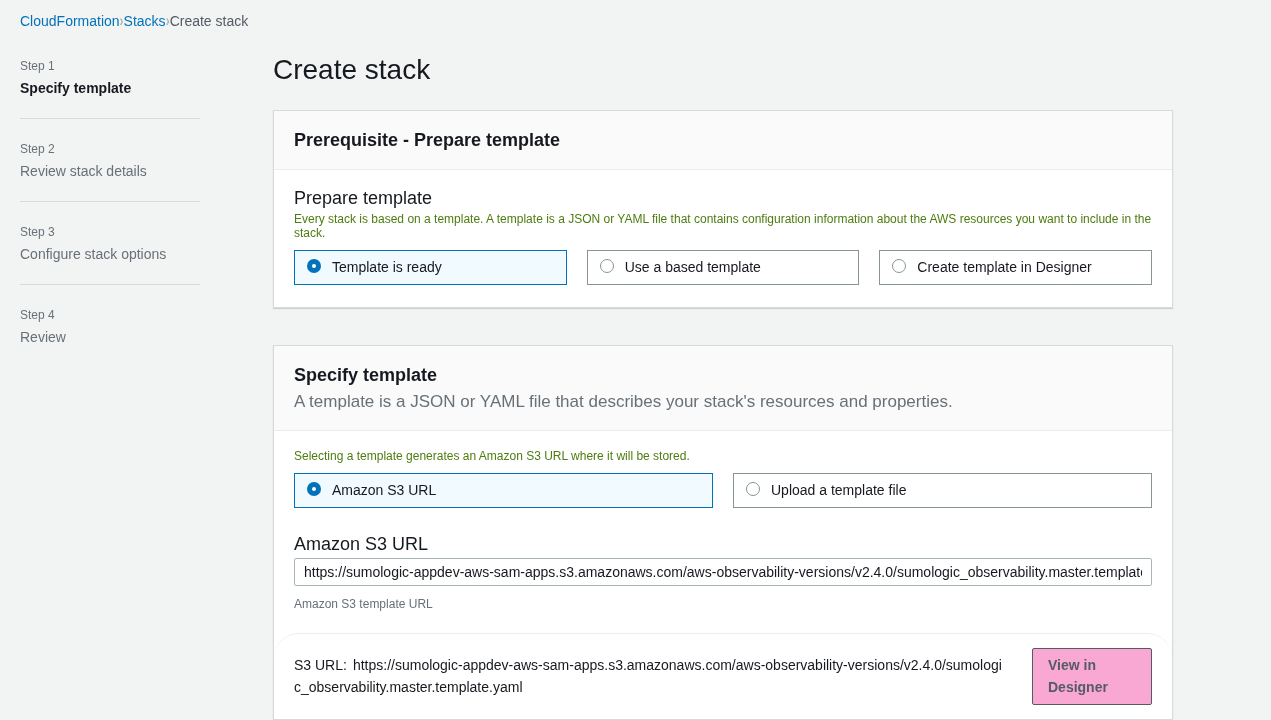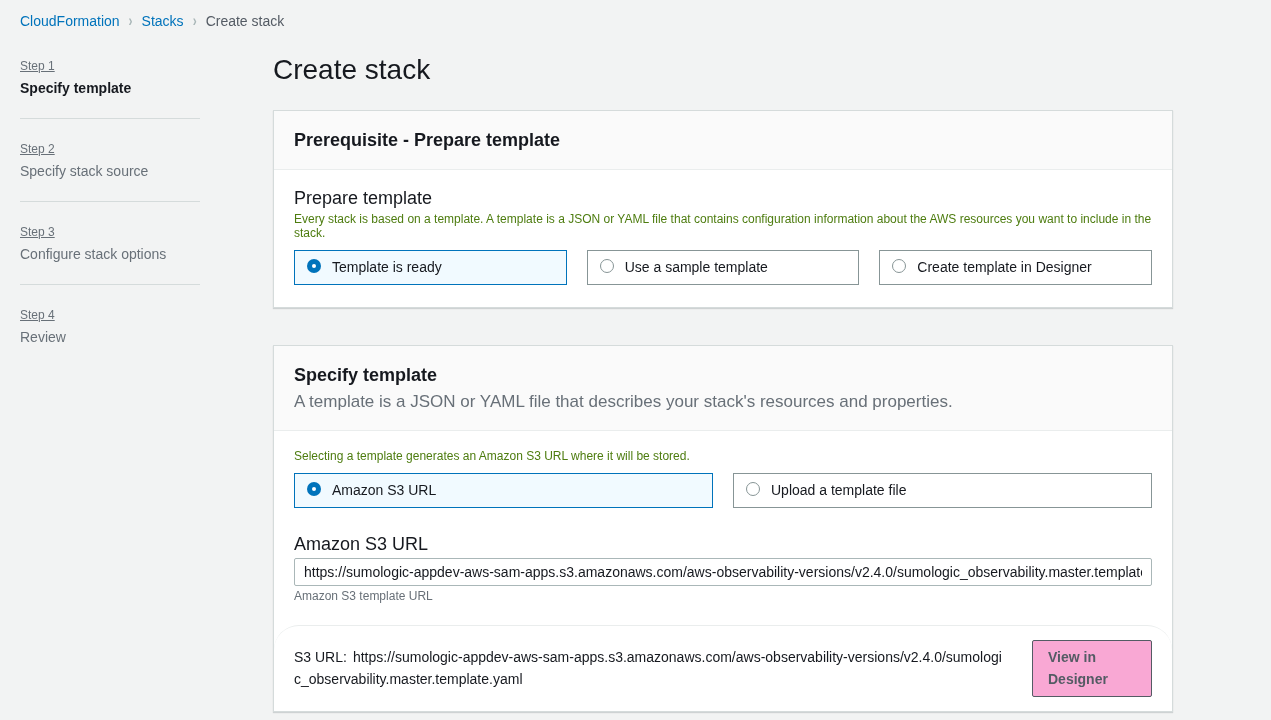--- a/index.html
+++ b/index.html
@@ -13,33 +13,32 @@
     color: #16191f;
     overflow: hidden;
   }
 
   
   .breadcrumb {
     padding: 13px 20px 0 20px;
     font-size: 14px;
     display: flex;
     align-items: center;
-    gap: 9px;
   }
   .crumb-link { color: #0073bb; text-decoration: none; cursor: pointer; }
   .crumb-current { color: #545b64; }
   .crumb-sep { color: #aab7b8; font-size: 12px; font-weight: bold; transform: scaleY(1.3); }
 
   
   .layout { display: flex; margin-top: 20px; }
 
   
   .sidebar { margin-left: 20px; width: 180px; flex: none; }
   .step { padding: 10px 0 0 0; }
-  .step-label { font-size: 12px; color: #687078; margin-bottom: 7px; text-decoration: underline; }
+  .step-label { font-size: 12px; color: #687078; margin-bottom: 7px; }
   .step-title { font-size: 14px; color: #687078; }
   .step.current .step-title { color: #16191f; font-weight: bold; }
   .step-divider { border: none; border-top: 1px solid #d5dbdb; margin: 22px 0 13px 0; }
 
   
   .main { margin-left: 73px; width: 900px; flex: none; }
   .page-title { font-size: 28px; font-weight: 400; color: #16191f; margin: 5px 0 24px 0; }
 
   
   .card {
@@ -51,21 +50,21 @@
     background: #fafafa;
     padding: 19px 4px 18px 20px;
     border-bottom: 1px solid #eaeded;
   }
   .card-title { font-size: 18px; font-weight: bold; color: #16191f; }
   .card-header-desc { font-size: 17px; color: #687078; margin-top: 6px; }
   .card-body { padding: 18px 20px 22px 20px; }
 
   .field-label { font-size: 18px; color: #16191f; margin-bottom: 3px; }
   .field-desc { font-size: 12px; color: #4d7c0f; margin-bottom: 10px; }
-  .field-helper { font-size: 12px; color: #687078; margin-top: 3px; }
+  .field-helper { font-size: 12px; color: #687078; margin-top: 11px; }
   .field-block + .field-block { margin-top: 26px; }
 
   
   .tiles { display: flex; gap: 20px; }
   .tile {
     flex: 1;
     display: flex;
     align-items: flex-start;
     gap: 11px;
     padding: 8px 12px;
@@ -151,21 +150,21 @@
 <div class="layout">
 
   <aside class="sidebar">
     <div class="step current">
       <div class="step-label">Step 1</div>
       <div class="step-title">Specify template</div>
     </div>
     <hr class="step-divider">
     <div class="step">
       <div class="step-label">Step 2</div>
-      <div class="step-title">Specify stack source</div>
+      <div class="step-title">Review stack details</div>
     </div>
     <hr class="step-divider">
     <div class="step">
       <div class="step-label">Step 3</div>
       <div class="step-title">Configure stack options</div>
     </div>
     <hr class="step-divider">
     <div class="step">
       <div class="step-label">Step 4</div>
       <div class="step-title">Review</div>
@@ -183,21 +182,21 @@
         <div class="field-block">
           <div class="field-label">Prepare template</div>
           <div class="field-desc">Every stack is based on a template. A template is a JSON or YAML file that contains configuration information about the AWS resources you want to include in the stack.</div>
           <div class="tiles">
             <div class="tile selected">
               <span class="radio on"></span>
               <span>Template is ready</span>
             </div>
             <div class="tile">
               <span class="radio"></span>
-              <span>Use a sample template</span>
+              <span>Use a based template</span>
             </div>
             <div class="tile">
               <span class="radio"></span>
               <span>Create template in Designer</span>
             </div>
           </div>
         </div>
       </div>
     </section>
 

